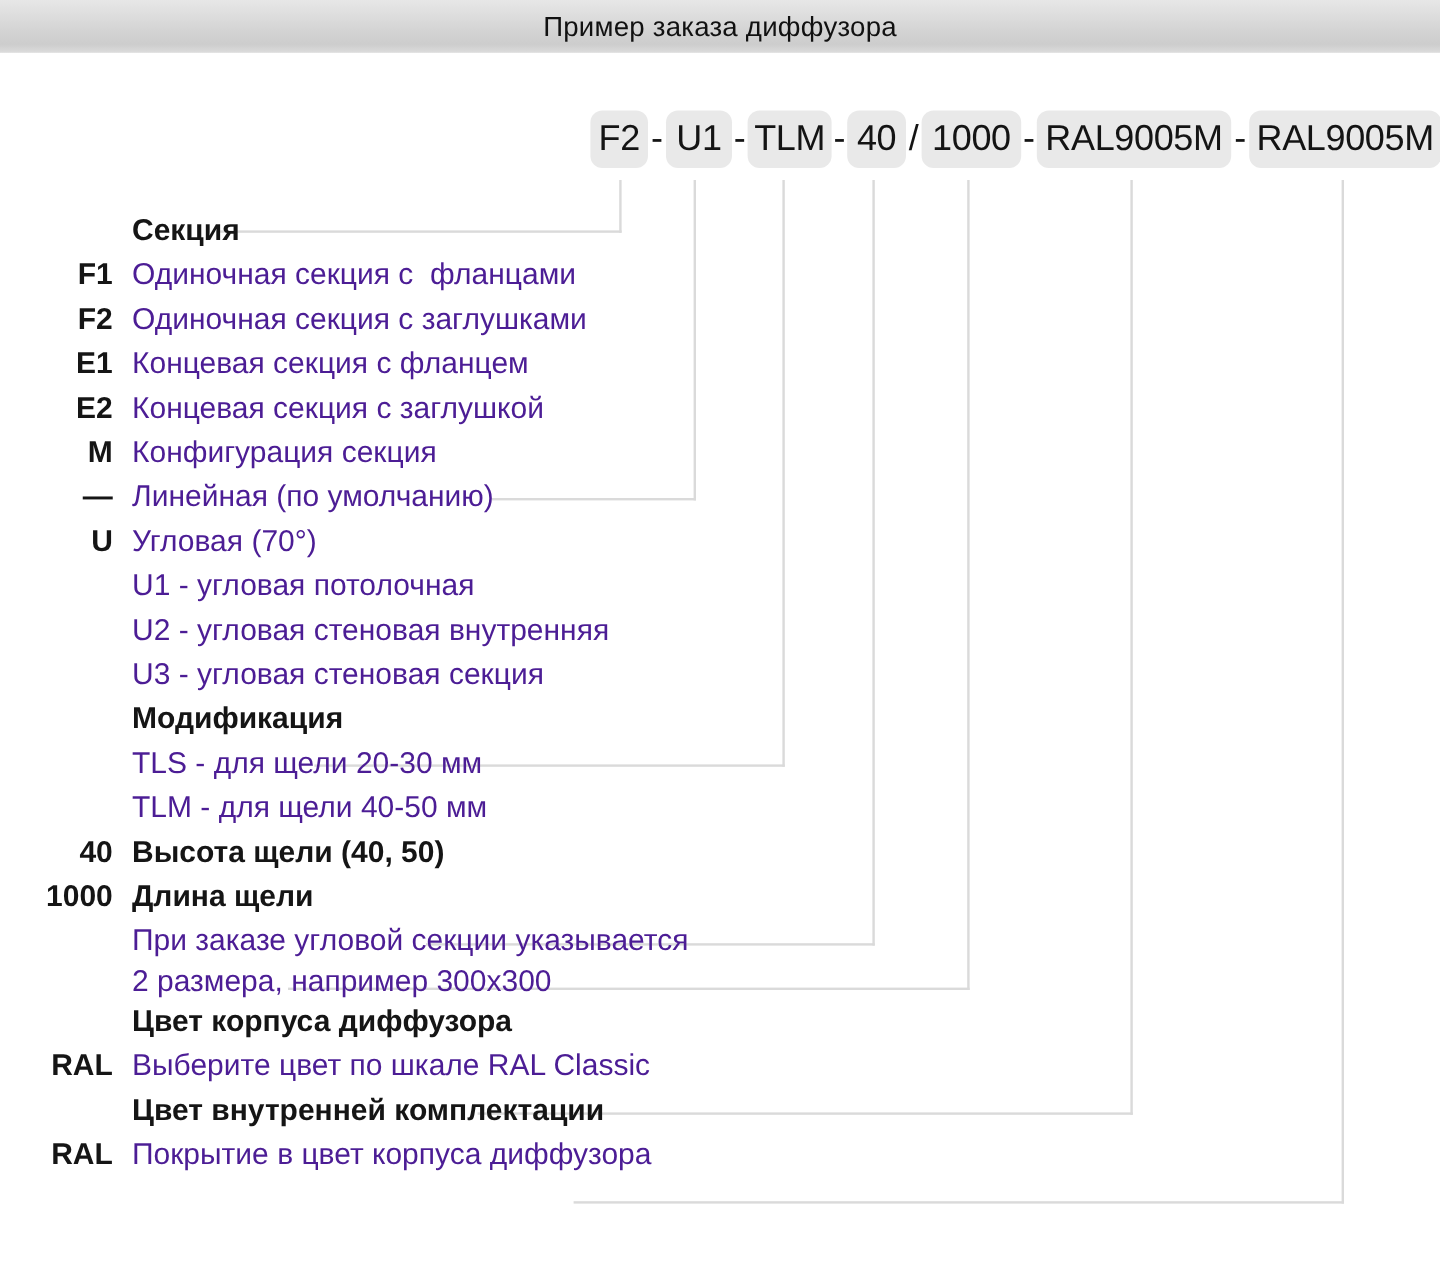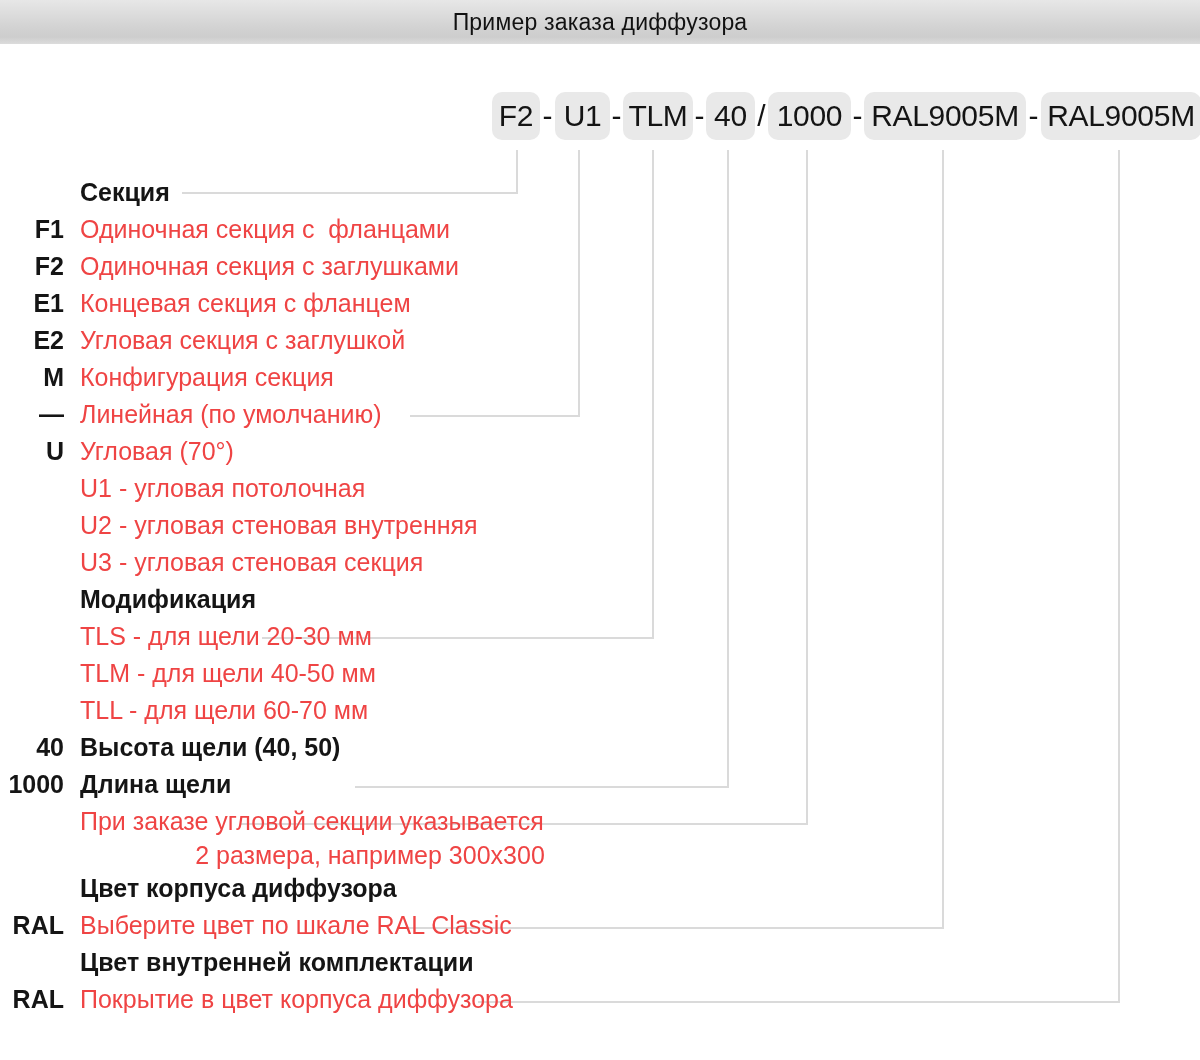--- a/index.html
+++ b/index.html
@@ -38,28 +38,28 @@
   }
   .c-f2  {left:182px;width:334px;height:42px;}
   .c-u1  {left:410px;width:168px;height:265px;}
   .c-tlm {left:262px;width:390px;height:487px;}
   .c-40  {left:355px;width:372px;height:636px;}
   .c-1000{left:240px;width:566px;height:673px;}
   .c-ral1{left:398px;width:544px;height:777px;}
   .c-ral2{left:478px;width:640px;height:851px;}
   
   .legend{position:absolute;left:0;top:174px;width:660px;}
-  .row{display:flex;align-items:center;height:37px;}
-  .row.tight{height:30px;justify-content:center;}
+  .row{display:flex;align-items:center;height:37px;padding-left:30px;}
+  .row.tight{height:30px;}
   .code{
     width:64px;flex:0 0 64px;text-align:right;font-weight:700;
     font-size:25px;color:#151515;white-space:pre;
   }
   .desc{
-    margin-left:16px;font-size:25px;color:#ef4444;white-space:pre;
+    margin-left:16px;font-size:25px;color:#4c1d95;white-space:pre;
   }
   .hdr{font-weight:700;color:#151515;}
 </style>
 </head>
 <body>
 
 <div class="canvas">
 
   <div class="titlebar">
     <div class="title">Пример заказа диффузора</div>
@@ -101,21 +101,21 @@
     <div class="row">
       <span class="code">F2</span>
       <span class="desc">Одиночная секция с заглушками</span>
     </div>
     <div class="row">
       <span class="code">E1</span>
       <span class="desc">Концевая секция с фланцем</span>
     </div>
     <div class="row">
       <span class="code">E2</span>
-      <span class="desc">Угловая секция с заглушкой</span>
+      <span class="desc">Концевая секция с заглушкой</span>
     </div>
     <div class="row">
       <span class="code">M</span>
       <span class="desc">Конфигурация секция</span>
     </div>
     <div class="row">
       <span class="code">—</span>
       <span class="desc">Линейная (по умолчанию)</span>
     </div>
     <div class="row">
@@ -140,24 +140,20 @@
     </div>
     <div class="row">
       <span class="code"></span>
       <span class="desc">TLS - для щели 20-30 мм</span>
     </div>
     <div class="row">
       <span class="code"></span>
       <span class="desc">TLM - для щели 40-50 мм</span>
     </div>
     <div class="row">
-      <span class="code"></span>
-      <span class="desc">TLL - для щели 60-70 мм</span>
-    </div>
-    <div class="row">
       <span class="code">40</span>
       <span class="desc hdr">Высота щели (40, 50)</span>
     </div>
     <div class="row">
       <span class="code">1000</span>
       <span class="desc hdr">Длина щели</span>
     </div>
     <div class="row">
       <span class="code"></span>
       <span class="desc">При заказе угловой секции указывается</span>

